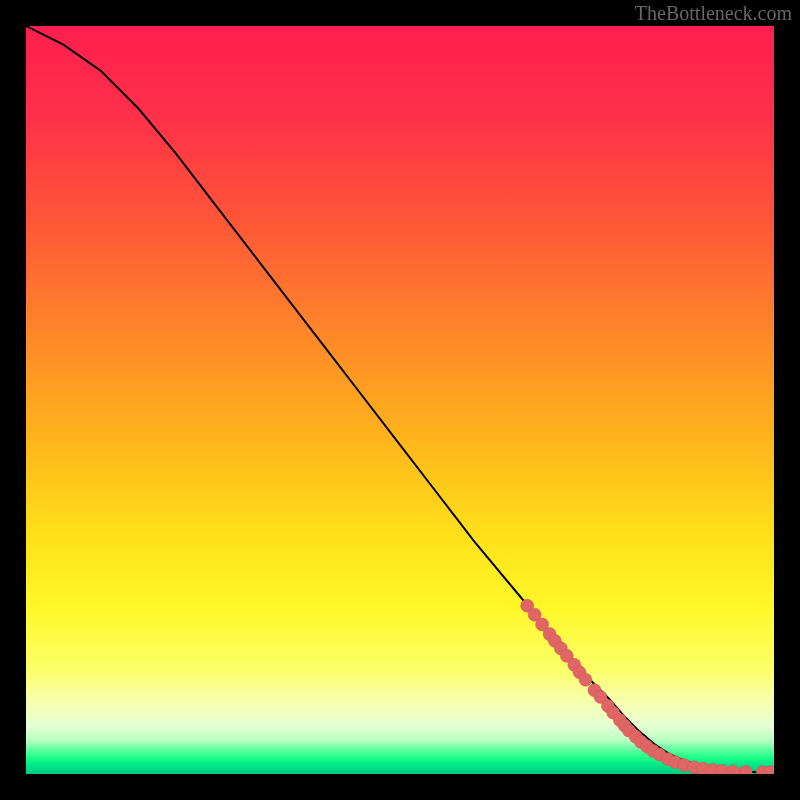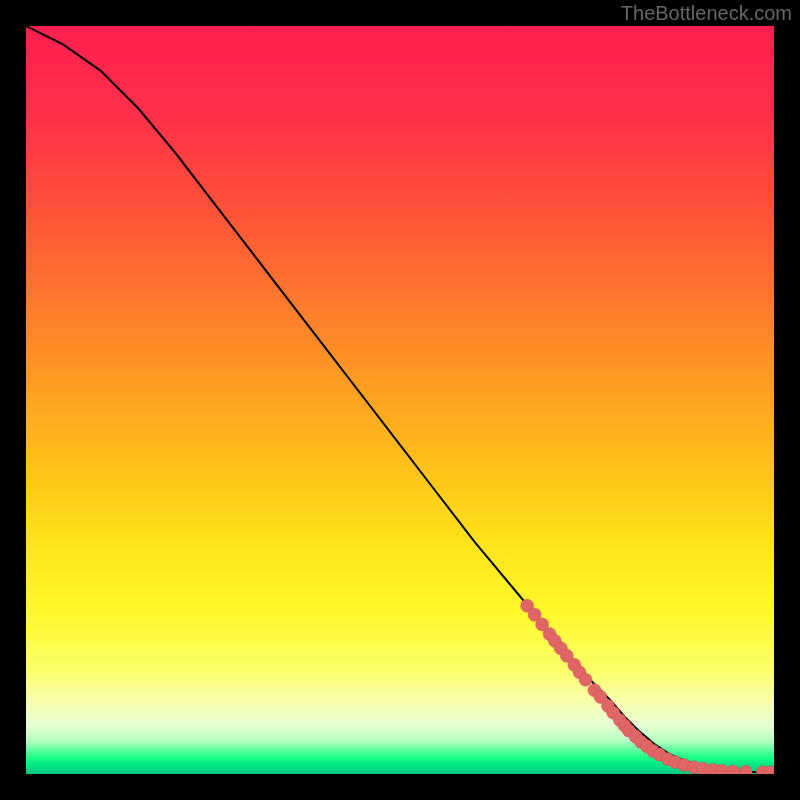--- a/index.html
+++ b/index.html
@@ -9,20 +9,21 @@
     height: 800px;
     background: #000;
     font-family: Arial, Helvetica, sans-serif;
     overflow: hidden;
   }
   .frame {
     position: relative;
     width: 800px;
     height: 572px;
     background: #000;
+    font-family: Liberation Serif, serif;
   }
   .watermark {
     position: absolute;
     top: 2px;
     right: 8px;
     color: #666;
     font-size: 20px;
     font-weight: 500;
     z-index: 50;
     user-select: none;

